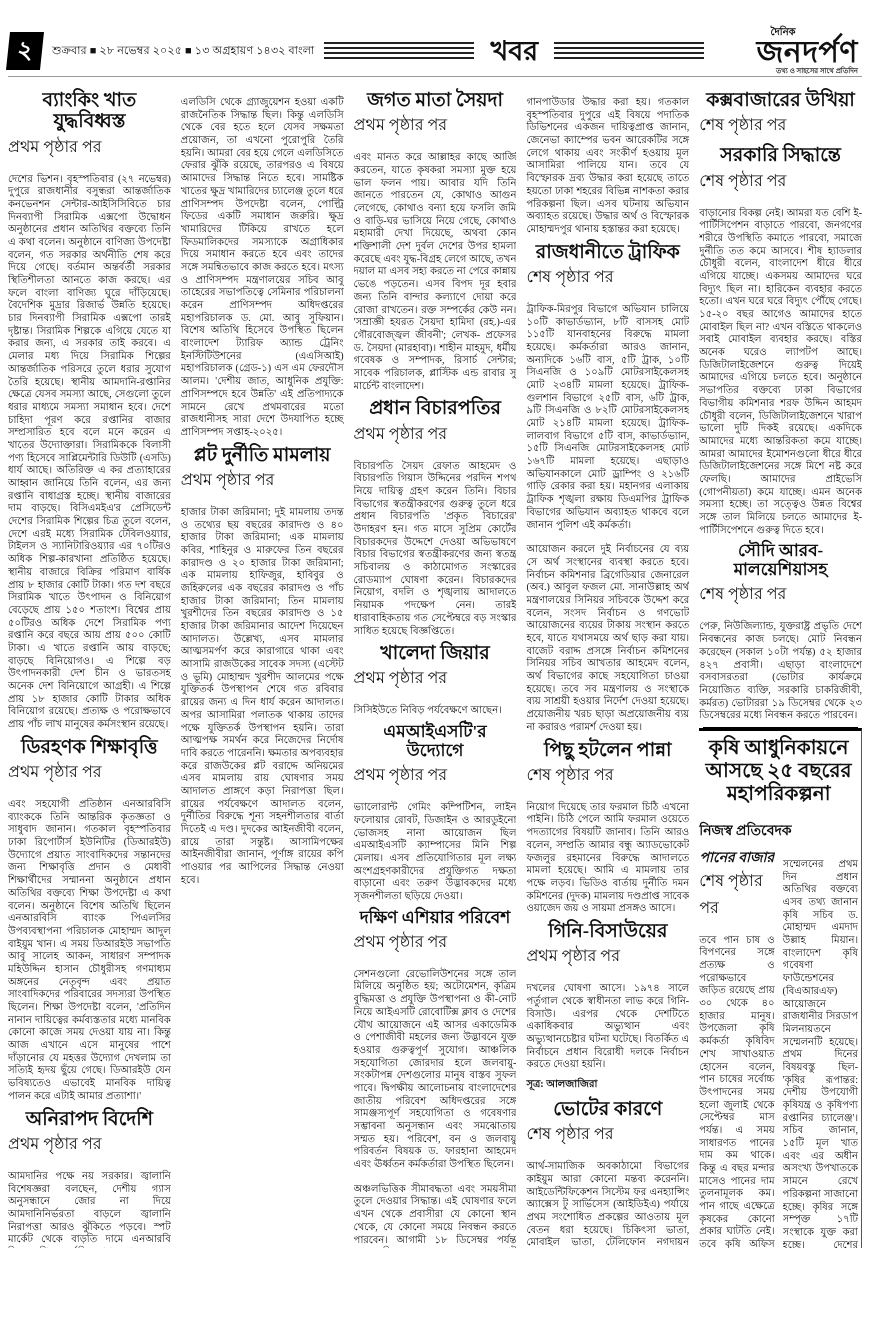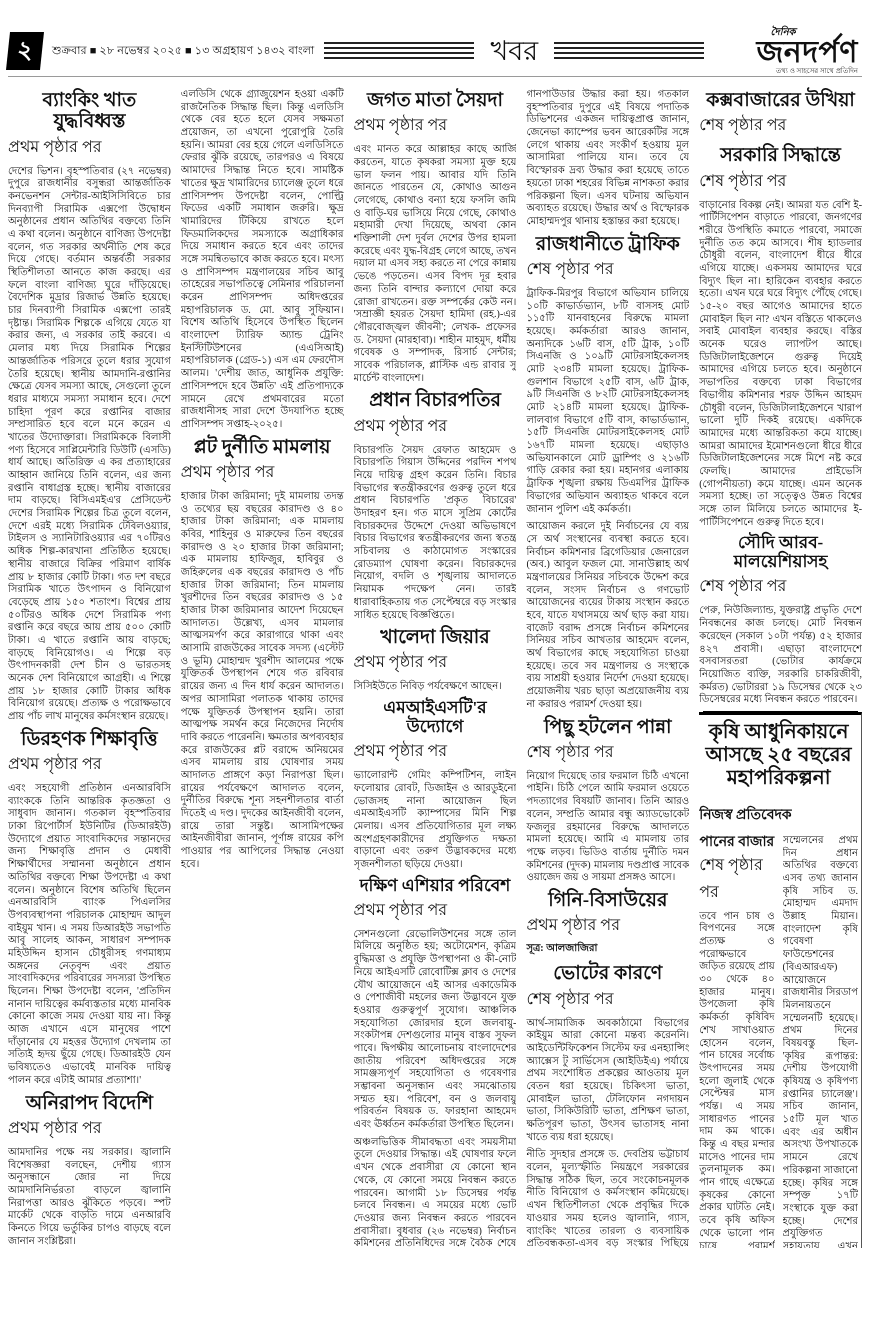--- a/index.html
+++ b/index.html
@@ -24,42 +24,42 @@
     display:flex;align-items:center;justify-content:center;
     font-size:24px;font-weight:bold;transform:skewX(-6deg);
     flex:0 0 auto;
   }
   .dateline{font-size:11px;white-space:nowrap;flex:0 0 auto;letter-spacing:.2px;}
   .rule-stack{
     flex:1 1 auto;height:18px;max-width:150px;
     background:repeating-linear-gradient(to bottom,#222 0 2px,transparent 2px 5px);
   }
   .section-title{
-    font-size:27px;font-weight:normal;flex:0 0 auto;padding:0 6px;line-height:1;
+    font-size:27px;font-weight:bold;flex:0 0 auto;padding:0 6px;line-height:1;
   }
   .logo-block{margin-left:auto;text-align:right;flex:0 0 auto;padding-right:4px;}
-  .logo-top{font-size:10px;font-weight:bold;line-height:1;text-align:left;padding-left:14px;font-style:italic;}
+  .logo-top{font-size:10px;font-weight:bold;line-height:1;text-align:left;padding-left:14px;}
   .logo-main{font-size:30px;font-weight:900;line-height:1.02;letter-spacing:.5px;}
-  .logo-tagline{font-size:7px;color:#333;line-height:1.2;}
+  .logo-tagline{font-size:7px;color:#333;line-height:1.2;font-weight:bold;}
   
   .content{
     position:absolute;top:84px;left:8px;right:8px;height:1164px;
     display:grid;grid-template-columns:repeat(5,1fr);column-gap:10px;
   }
   .col{overflow:hidden;}
   .hl{
     font-size:19px;font-weight:bold;text-align:center;
     line-height:1.12;margin:5px 0 2px;
   }
   .hl.mid{font-size:17px;text-align:center;}
-  .hl.small{font-size:14px;margin-top:4px;}
+  .hl.small{font-size:14px;margin-top:4px;font-style:italic;}
   .cont{font-size:16px;font-weight:normal;margin:0 0 1px;}
   .body{
     font-size:10px;line-height:1.27;text-align:justify;
-    margin:4px 0 5px;word-spacing:.4px;
+    margin:12px 0 5px;word-spacing:.4px;
   }
   .source{font-size:10px;font-weight:bold;margin:0 0 5px;}
   
   .krishi-section{
     border-top:3px solid #000;
     box-shadow:0 -5px 0 -4px #000;
     border-right:1px solid #555;
     padding:3px 3px 0 0;margin-top:6px;
   }
   .krishi-hl{font-size:20px;font-weight:bold;text-align:center;line-height:1.15;margin:2px 0 2px;}
@@ -159,20 +159,21 @@
       </article>
       <p class="body">আয়োজন করলে দুই নির্বাচনের যে ব্যয় সে অর্থ সংস্থানের ব্যবস্থা করতে হবে। নির্বাচন কমিশনার ব্রিগেডিয়ার জেনারেল (অব.) আবুল ফজল মো. সানাউল্লাহ অর্থ মন্ত্রণালয়ের সিনিয়র সচিবকে উদ্দেশ করে বলেন, সংসদ নির্বাচন ও গণভোট আয়োজনের ব্যয়ের টাকায় সংস্থান করতে হবে, যাতে যথাসময়ে অর্থ ছাড় করা যায়। বাজেট বরাদ্দ প্রসঙ্গে নির্বাচন কমিশনের সিনিয়র সচিব আখতার আহমেদ বলেন, অর্থ বিভাগের কাছে সহযোগিতা চাওয়া হয়েছে। তবে সব মন্ত্রণালয় ও সংস্থাকে ব্যয় সাশ্রয়ী হওয়ার নির্দেশ দেওয়া হয়েছে। প্রয়োজনীয় খরচ ছাড়া অপ্রয়োজনীয় ব্যয় না করারও পরামর্শ দেওয়া হয়।</p>
       <article>
         <h2 class="hl">পিছু হটলেন পান্না</h2>
         <p class="cont">শেষ পৃষ্ঠার পর</p>
         <p class="body">নিয়োগ দিয়েছে তার ফরমাল চিঠি এখনো পাইনি। চিঠি পেলে আমি ফরমাল ওয়েতে পদত্যাগের বিষয়টি জানাব। তিনি আরও বলেন, সম্প্রতি আমার বন্ধু অ্যাডভোকেট ফজলুর রহমানের বিরুদ্ধে আদালতে মামলা হয়েছে। আমি এ মামলায় তার পক্ষে লড়ব। ভিডিও বার্তায় দুর্নীতি দমন কমিশনের (দুদক) মামলায় দণ্ডপ্রাপ্ত সাবেক ওয়াজেদ জয় ও সায়মা প্রসঙ্গও আসে।</p>
       </article>
       <article>
         <h2 class="hl">গিনি-বিসাউয়ের</h2>
         <p class="cont">প্রথম পৃষ্ঠার পর</p>
+        <p class="body">দখলের ঘোষণা আসে। ১৯৭৪ সালে পর্তুগাল থেকে স্বাধীনতা লাভ করে গিনি-বিসাউ। এরপর থেকে দেশটিতে একাধিকবার অভ্যুত্থান এবং অভ্যুত্থানচেষ্টার ঘটনা ঘটেছে। বিতর্কিত এ নির্বাচনে প্রধান বিরোধী দলকে নির্বাচন করতে দেওয়া হয়নি।</p>
         <p class="source">সূত্র: আলজাজিরা</p>
       </article>
       <article>
         <h2 class="hl">ভোটের কারণে</h2>
         <p class="cont">শেষ পৃষ্ঠার পর</p>
         <p class="body">আর্থ-সামাজিক অবকাঠামো বিভাগের কাইয়ুম আরা কোনো মন্তব্য করেননি। আইডেন্টিফিকেশন সিস্টেম ফর এনহ্যান্সিং অ্যাক্সেস টু সার্ভিসেস (আইডিইএ) পর্যায়ে প্রথম সংশোধিত প্রকল্পের আওতায় মূল বেতন ধরা হয়েছে। চিকিৎসা ভাতা, মোবাইল ভাতা, টেলিফোন নগদায়ন ভাতা, সিকিউরিটি ভাতা, প্রশিক্ষণ ভাতা, ক্ষতিপূরণ ভাতা, উৎসব ভাতাসহ নানা খাতে ব্যয় ধরা হয়েছে।</p>
       </article>
       <p class="body">নীতি সুদহার প্রসঙ্গে ড. দেবপ্রিয় ভট্টাচার্য বলেন, মূল্যস্ফীতি নিয়ন্ত্রণে সরকারের সিদ্ধান্ত সঠিক ছিল, তবে সংকোচনমূলক নীতি বিনিয়োগ ও কর্মসংস্থান কমিয়েছে। এখন স্থিতিশীলতা থেকে প্রবৃদ্ধির দিকে যাওয়ার সময় হলেও জ্বালানি, গ্যাস, ব্যাংকিং খাতের তারল্য ও ব্যবসায়িক প্রতিবন্ধকতা-এসব বড় সংস্কার পিছিয়ে আছে। কেবল চাহিদা ব্যবস্থাপনা নয়, সরবরাহের দিকেও সমর্থন দরকার। কেন্দ্রীয় ব্যাংক তা পারেনি, বলে অভিযোগ করেন তিনি।</p>
 
     </section>

